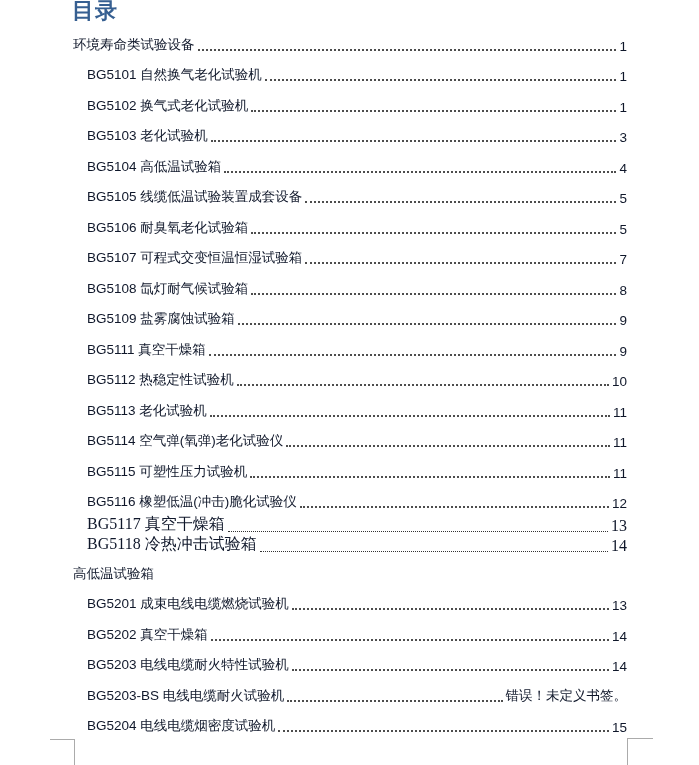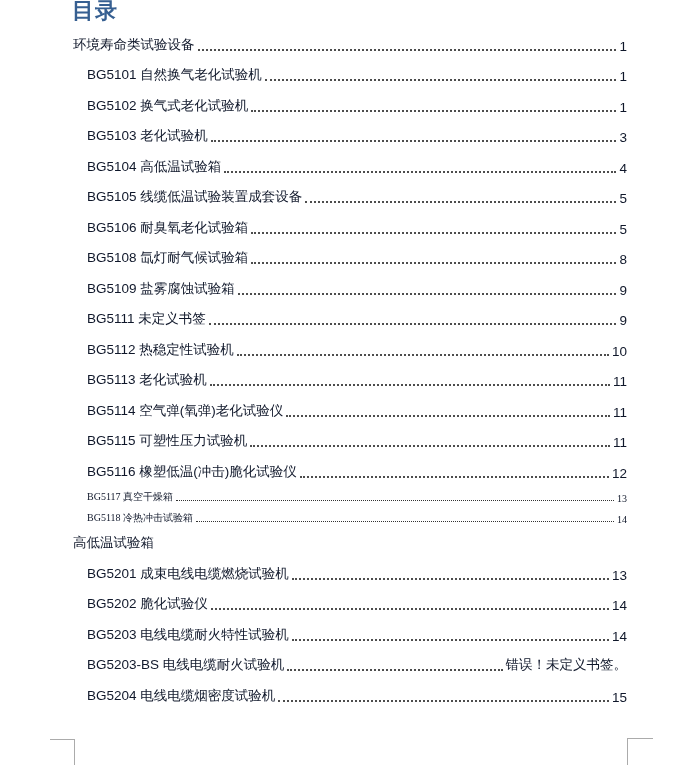--- a/index.html
+++ b/index.html
@@ -41,21 +41,21 @@
     font-family: "Liberation Sans", sans-serif;
     font-size: 13.5px;
     color: #0f172a;
     cursor: pointer;
   }
   .row.lvl2 { padding-left: 14px; }
   .row.serif {
     height: 20.5px;
     padding-bottom: 2px;
     font-family: "Liberation Serif", serif;
-    font-size: 10px;
+    font-size: 16px;
   }
   .label { white-space: nowrap; }
   .leader {
     flex: 1;
     min-width: 8px;
     border-bottom: 2px dotted #4d4d4d;
     margin: 0 3px;
     transform: translateY(-3px);
   }
   .serif .leader {
@@ -124,31 +124,36 @@
         <span class="label">BG5105 线缆低温试验装置成套设备</span>
         <span class="leader"></span>
         <span class="page-num">5</span>
       </div>
       <div class="row lvl2">
         <span class="label">BG5106 耐臭氧老化试验箱</span>
         <span class="leader"></span>
         <span class="page-num">5</span>
       </div>
       <div class="row lvl2">
+        <span class="label">BG5107 可程式交变恒温恒湿试验箱</span>
+        <span class="leader"></span>
+        <span class="page-num">7</span>
+      </div>
+      <div class="row lvl2">
         <span class="label">BG5108 氙灯耐气候试验箱</span>
         <span class="leader"></span>
         <span class="page-num">8</span>
       </div>
       <div class="row lvl2">
         <span class="label">BG5109 盐雾腐蚀试验箱</span>
         <span class="leader"></span>
         <span class="page-num">9</span>
       </div>
       <div class="row lvl2">
-        <span class="label">BG5111 未定义书签</span>
+        <span class="label">BG5111 真空干燥箱</span>
         <span class="leader"></span>
         <span class="page-num">9</span>
       </div>
       <div class="row lvl2">
         <span class="label">BG5112 热稳定性试验机</span>
         <span class="leader"></span>
         <span class="page-num">10</span>
       </div>
       <div class="row lvl2">
         <span class="label">BG5113 老化试验机</span>
@@ -184,21 +189,21 @@
         <span class="label">高低温试验箱</span>
         <span class="leader noleader"></span>
         <span class="page-num"></span>
       </div>
       <div class="row lvl2">
         <span class="label">BG5201 成束电线电缆燃烧试验机</span>
         <span class="leader"></span>
         <span class="page-num">13</span>
       </div>
       <div class="row lvl2">
-        <span class="label">BG5202 脆化试验仪</span>
+        <span class="label">BG5202 真空干燥箱</span>
         <span class="leader"></span>
         <span class="page-num">14</span>
       </div>
       <div class="row lvl2">
         <span class="label">BG5203 电线电缆耐火特性试验机</span>
         <span class="leader"></span>
         <span class="page-num">14</span>
       </div>
       <div class="row lvl2">
         <span class="label">BG5203-BS 电线电缆耐火试验机</span>

